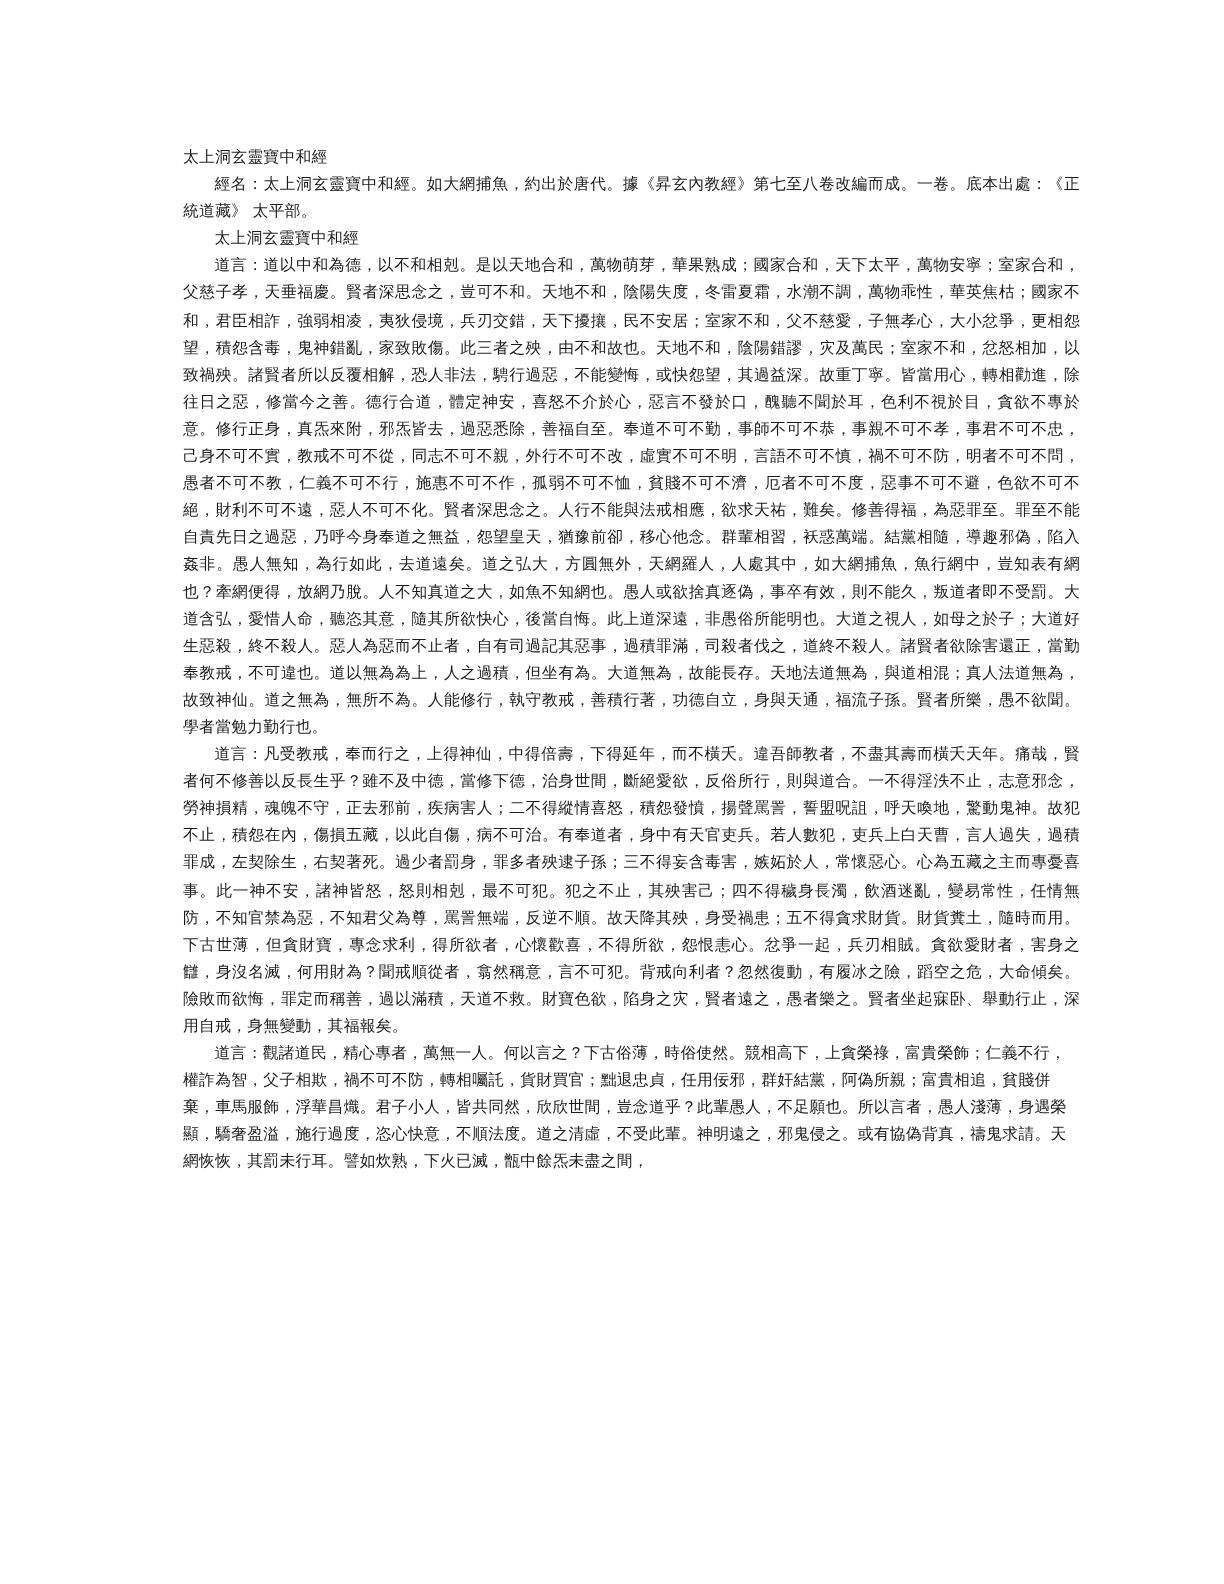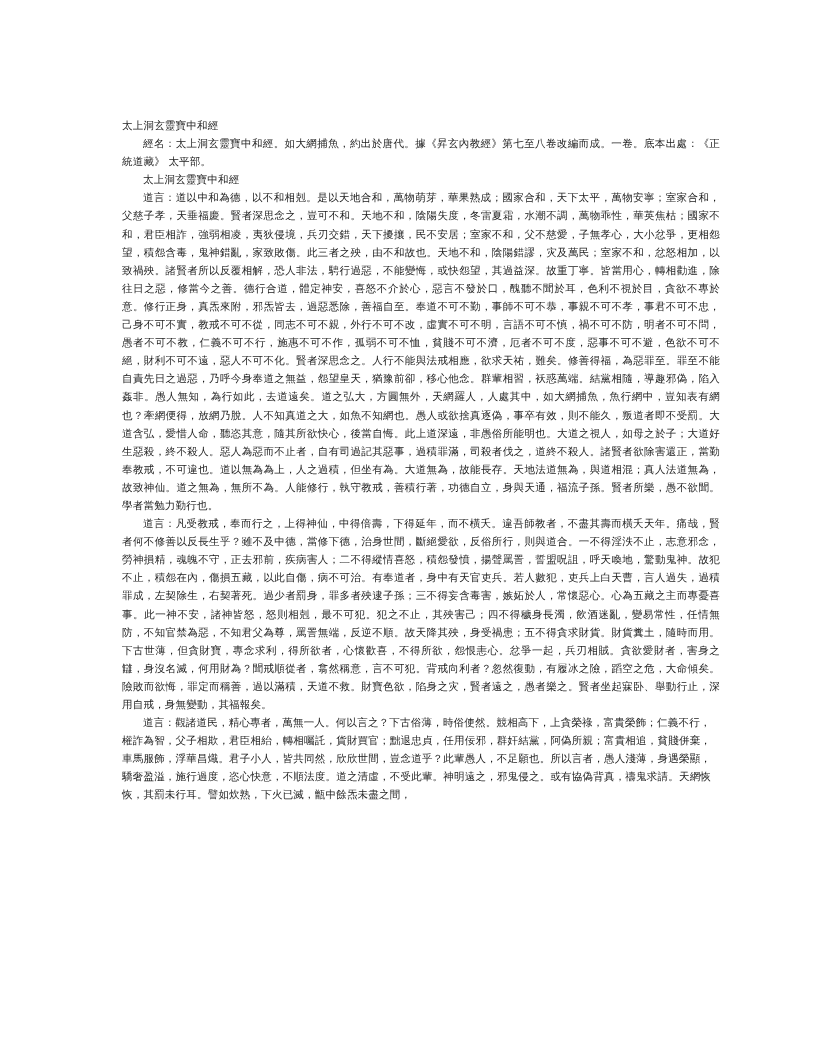--- a/index.html
+++ b/index.html
@@ -22,21 +22,20 @@
     padding: 96px 96px 96px 122px;
     background: #ffffff;
     overflow: hidden;
   }
   .doc-body {
     font-size: 10.5px;
     line-height: 18.1px;
     text-align: justify;
     text-justify: inter-character;
     letter-spacing: 0.02em;
-    margin-top: 20px;
   }
   p.para {
     margin: 0;
     padding: 0;
     text-align: justify;
     text-justify: inter-character;
     font-size: 10.5px;
     line-height: 18.1px;
     word-break: break-all;
     overflow-wrap: anywhere;
@@ -66,16 +65,16 @@
     <p class="para flush title-line">太上洞玄靈寶中和經</p>
 
     <p class="para indent">經名：太上洞玄靈寶中和經。如大網捕魚，約出於唐代。據《昇玄內教經》第七至八卷改編而成。一卷。底本出處：《正統道藏》 太平部。</p>
 
     <p class="para indent heading-line">太上洞玄靈寶中和經</p>
 
     <p class="para indent">道言：道以中和為德，以不和相剋。是以天地合和，萬物萌芽，華果熟成；國家合和，天下太平，萬物安寧；室家合和，父慈子孝，天垂福慶。賢者深思念之，豈可不和。天地不和，陰陽失度，冬雷夏霜，水潮不調，萬物乖性，華英焦枯；國家不和，君臣相詐，強弱相凌，夷狄侵境，兵刃交錯，天下擾攘，民不安居；室家不和，父不慈愛，子無孝心，大小忿爭，更相怨望，積怨含毒，鬼神錯亂，家致敗傷。此三者之殃，由不和故也。天地不和，陰陽錯謬，灾及萬民；室家不和，忿怒相加，以致禍殃。諸賢者所以反覆相解，恐人非法，騁行過惡，不能變悔，或快怨望，其過益深。故重丁寧。皆當用心，轉相勸進，除往日之惡，修當今之善。德行合道，體定神安，喜怒不介於心，惡言不發於口，醜聽不聞於耳，色利不視於目，貪欲不專於意。修行正身，真炁來附，邪炁皆去，過惡悉除，善福自至。奉道不可不勤，事師不可不恭，事親不可不孝，事君不可不忠，己身不可不實，教戒不可不從，同志不可不親，外行不可不改，虛實不可不明，言語不可不慎，禍不可不防，明者不可不問，愚者不可不教，仁義不可不行，施惠不可不作，孤弱不可不恤，貧賤不可不濟，厄者不可不度，惡事不可不避，色欲不可不絕，財利不可不遠，惡人不可不化。賢者深思念之。人行不能與法戒相應，欲求天祐，難矣。修善得福，為惡罪至。罪至不能自責先日之過惡，乃呼今身奉道之無益，怨望皇天，猶豫前卻，移心他念。群輩相習，袄惑萬端。結黨相隨，導趣邪偽，陷入姦非。愚人無知，為行如此，去道遠矣。道之弘大，方圓無外，天網羅人，人處其中，如大網捕魚，魚行網中，豈知表有網也？牽網便得，放網乃脫。人不知真道之大，如魚不知網也。愚人或欲捨真逐偽，事卒有效，則不能久，叛道者即不受罰。大道含弘，愛惜人命，聽恣其意，隨其所欲快心，後當自悔。此上道深遠，非愚俗所能明也。大道之視人，如母之於子；大道好生惡殺，終不殺人。惡人為惡而不止者，自有司過記其惡事，過積罪滿，司殺者伐之，道終不殺人。諸賢者欲除害還正，當勤奉教戒，不可違也。道以無為為上，人之過積，但坐有為。大道無為，故能長存。天地法道無為，與道相混；真人法道無為，故致神仙。道之無為，無所不為。人能修行，執守教戒，善積行著，功德自立，身與天通，福流子孫。賢者所樂，愚不欲聞。學者當勉力勤行也。</p>
 
     <p class="para indent">道言：凡受教戒，奉而行之，上得神仙，中得倍壽，下得延年，而不橫夭。違吾師教者，不盡其壽而橫夭天年。痛哉，賢者何不修善以反長生乎？雖不及中德，當修下德，治身世間，斷絕愛欲，反俗所行，則與道合。一不得淫泆不止，志意邪念，勞神損精，魂魄不守，正去邪前，疾病害人；二不得縱情喜怒，積怨發憤，揚聲罵詈，誓盟呪詛，呼天喚地，驚動鬼神。故犯不止，積怨在內，傷損五藏，以此自傷，病不可治。有奉道者，身中有天官吏兵。若人數犯，吏兵上白天曹，言人過失，過積罪成，左契除生，右契著死。過少者罰身，罪多者殃逮子孫；三不得妄含毒害，嫉妬於人，常懷惡心。心為五藏之主而專憂喜事。此一神不安，諸神皆怒，怒則相剋，最不可犯。犯之不止，其殃害己；四不得穢身長濁，飲酒迷亂，變易常性，任情無防，不知官禁為惡，不知君父為尊，罵詈無端，反逆不順。故天降其殃，身受禍患；五不得貪求財貨。財貨糞土，隨時而用。下古世薄，但貪財寶，專念求利，得所欲者，心懷歡喜，不得所欲，怨恨恚心。忿爭一起，兵刃相賊。貪欲愛財者，害身之讎，身沒名滅，何用財為？聞戒順從者，翕然稱意，言不可犯。背戒向利者？忽然復動，有履冰之險，蹈空之危，大命傾矣。險敗而欲悔，罪定而稱善，過以滿積，天道不救。財寶色欲，陷身之灾，賢者遠之，愚者樂之。賢者坐起寐卧、舉動行止，深用自戒，身無變動，其福報矣。</p>
 
-    <p class="para indent last">道言：觀諸道民，精心專者，萬無一人。何以言之？下古俗薄，時俗使然。競相高下，上貪榮祿，富貴榮飾；仁義不行，權詐為智，父子相欺，君臣相紿，轉相囑託，貨財買官；黜退忠貞，任用佞邪，群奸結黨，阿偽所親；富貴相追，貧賤併棄，車馬服飾，浮華昌熾。君子小人，皆共同然，欣欣世間，豈念道乎？此輩愚人，不足願也。所以言者，愚人淺薄，身遇榮顯，驕奢盈溢，施行過度，恣心快意，不順法度。道之清虛，不受此輩。神明遠之，邪鬼侵之。或有協偽背真，禱鬼求請。天網恢恢，其罰未行耳。譬如炊熟，下火已滅，甑中餘炁未盡之間，</p>
+    <p class="para indent last">道言：觀諸道民，精心專者，萬無一人。何以言之？下古俗薄，時俗使然。競相高下，上貪榮祿，富貴榮飾；仁義不行，權詐為智，父子相欺，禍不可不防，轉相囑託，貨財買官；黜退忠貞，任用佞邪，群奸結黨，阿偽所親；富貴相追，貧賤併棄，車馬服飾，浮華昌熾。君子小人，皆共同然，欣欣世間，豈念道乎？此輩愚人，不足願也。所以言者，愚人淺薄，身遇榮顯，驕奢盈溢，施行過度，恣心快意，不順法度。道之清虛，不受此輩。神明遠之，邪鬼侵之。或有協偽背真，禱鬼求請。天網恢恢，其罰未行耳。譬如炊熟，下火已滅，甑中餘炁未盡之間，</p>
 
   </div>
 </div>
 
 </body></html>

